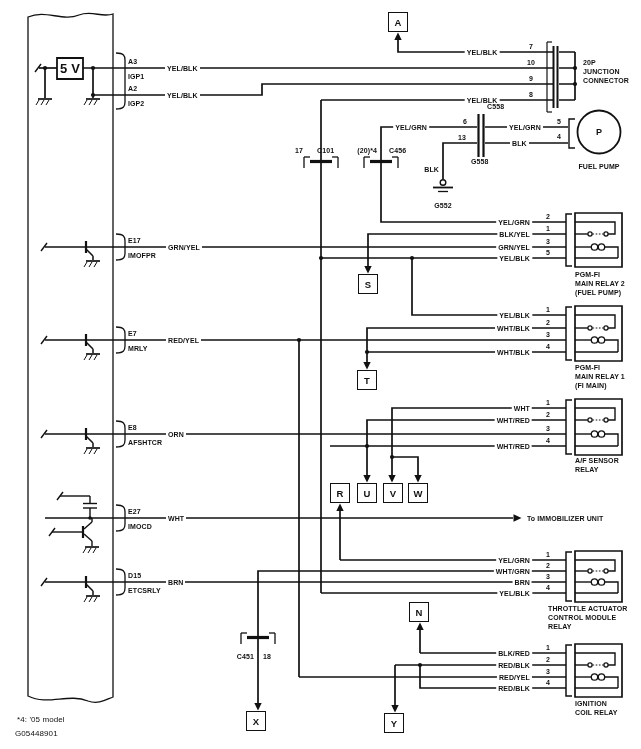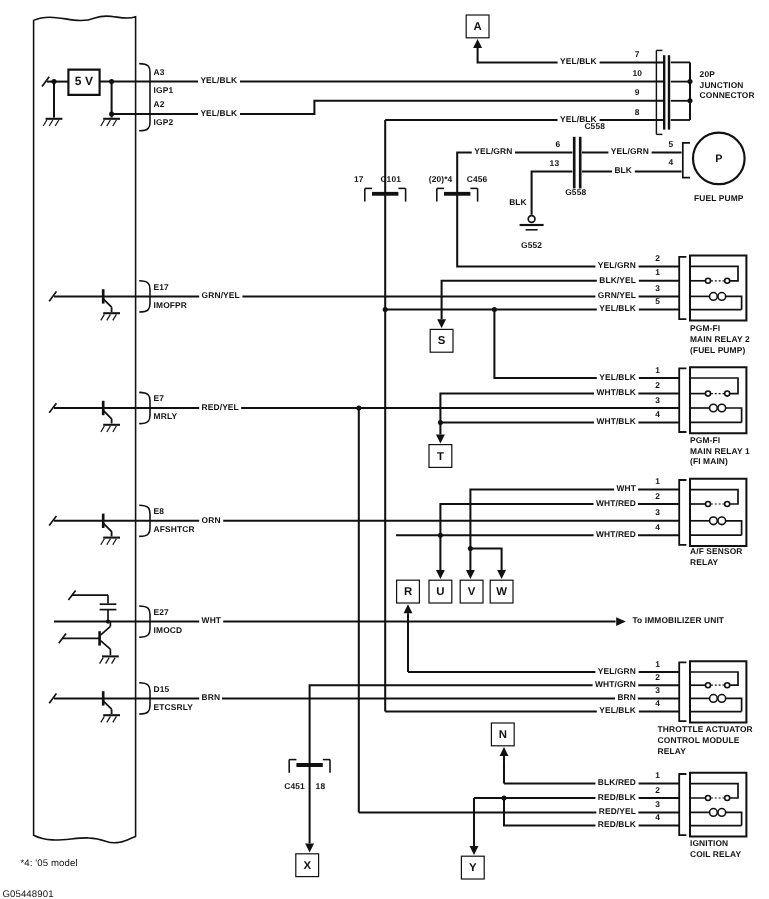--- a/index.html
+++ b/index.html
@@ -8,21 +8,21 @@
   #stage{position:absolute;left:0;top:0;width:641px;height:749px}
   #art{position:absolute;left:0;top:0}
   .lb{position:absolute;font:bold 7px "Liberation Sans",sans-serif;color:#111;
       white-space:nowrap;transform:translateY(-50%);letter-spacing:.1px}
   .lb.r{transform:translate(-100%,-50%)}
   .lb.c{transform:translate(-50%,-50%)}
   .lb.bg{background:#fff;padding:0 2px}
   .lb.blk{transform:none;line-height:9.2px;white-space:pre}
   .lb.fn{font-weight:normal;font-size:8px}
   .lb.fs9{font-size:9px}
-  .lb.fs75{font-size:10px}
+  .lb.fs75{font-size:13px}
   .refbox{position:absolute;width:20px;height:20px;border:1.6px solid #111;background:#fff;
       display:flex;align-items:center;justify-content:center;box-sizing:border-box;
       font:bold 9.5px "Liberation Sans",sans-serif;color:#111}
 </style>
 </head>
 <body>
 
 <div id="stage">
   <svg id="art" width="641" height="749" viewBox="0 0 641 749">
       <path d="M113,14 C102,18 92,10 79,15 C62,22 46,9 28,17 L28,696 C48,706 68,693 88,701 C99,705 107,699 113,697 Z" stroke="#111111" stroke-width="1.3" fill="none"></path>
@@ -287,21 +287,21 @@
       <div class="lb c fs9" style="left: 599px; top: 132px;">P</div>
       <div class="lb c" style="left: 599px; top: 166px;">FUEL PUMP</div>
       <div class="lb r" style="left: 303px; top: 150px;">17</div>
       <div class="lb" style="left: 317px; top: 150px;">C101</div>
       <div class="lb r" style="left: 377px; top: 150px;">(20)*4</div>
       <div class="lb" style="left: 389px; top: 150px;">C456</div>
       <div class="lb r" style="left: 254px; top: 656px;">C451</div>
       <div class="lb" style="left: 263px; top: 656px;">18</div>
       <div class="lb" style="left: 527px; top: 518px;">To IMMOBILIZER UNIT</div>
       <div class="lb fn" style="left: 17px; top: 719px;">*4: '05 model</div>
-      <div class="lb fn" style="left: 2px; top: 733px; margin-top: 12px;">G05448901</div>
+      <div class="lb fn" style="left: 15px; top: 733px;">G05448901</div>
       <div class="lb blk" style="left: 575px; top: 270px;">PGM-FI
 MAIN RELAY 2
 (FUEL PUMP)</div>
       <div class="lb r bg" style="left: 532px; top: 222px;">YEL/GRN</div>
       <div class="lb c" style="left: 548px; top: 216px;">2</div>
       <div class="lb r bg" style="left: 532px; top: 234px;">BLK/YEL</div>
       <div class="lb c" style="left: 548px; top: 228px;">1</div>
       <div class="lb r bg" style="left: 532px; top: 247px;">GRN/YEL</div>
       <div class="lb c" style="left: 548px; top: 241px;">3</div>
       <div class="lb r bg" style="left: 532px; top: 258px;">YEL/BLK</div>

